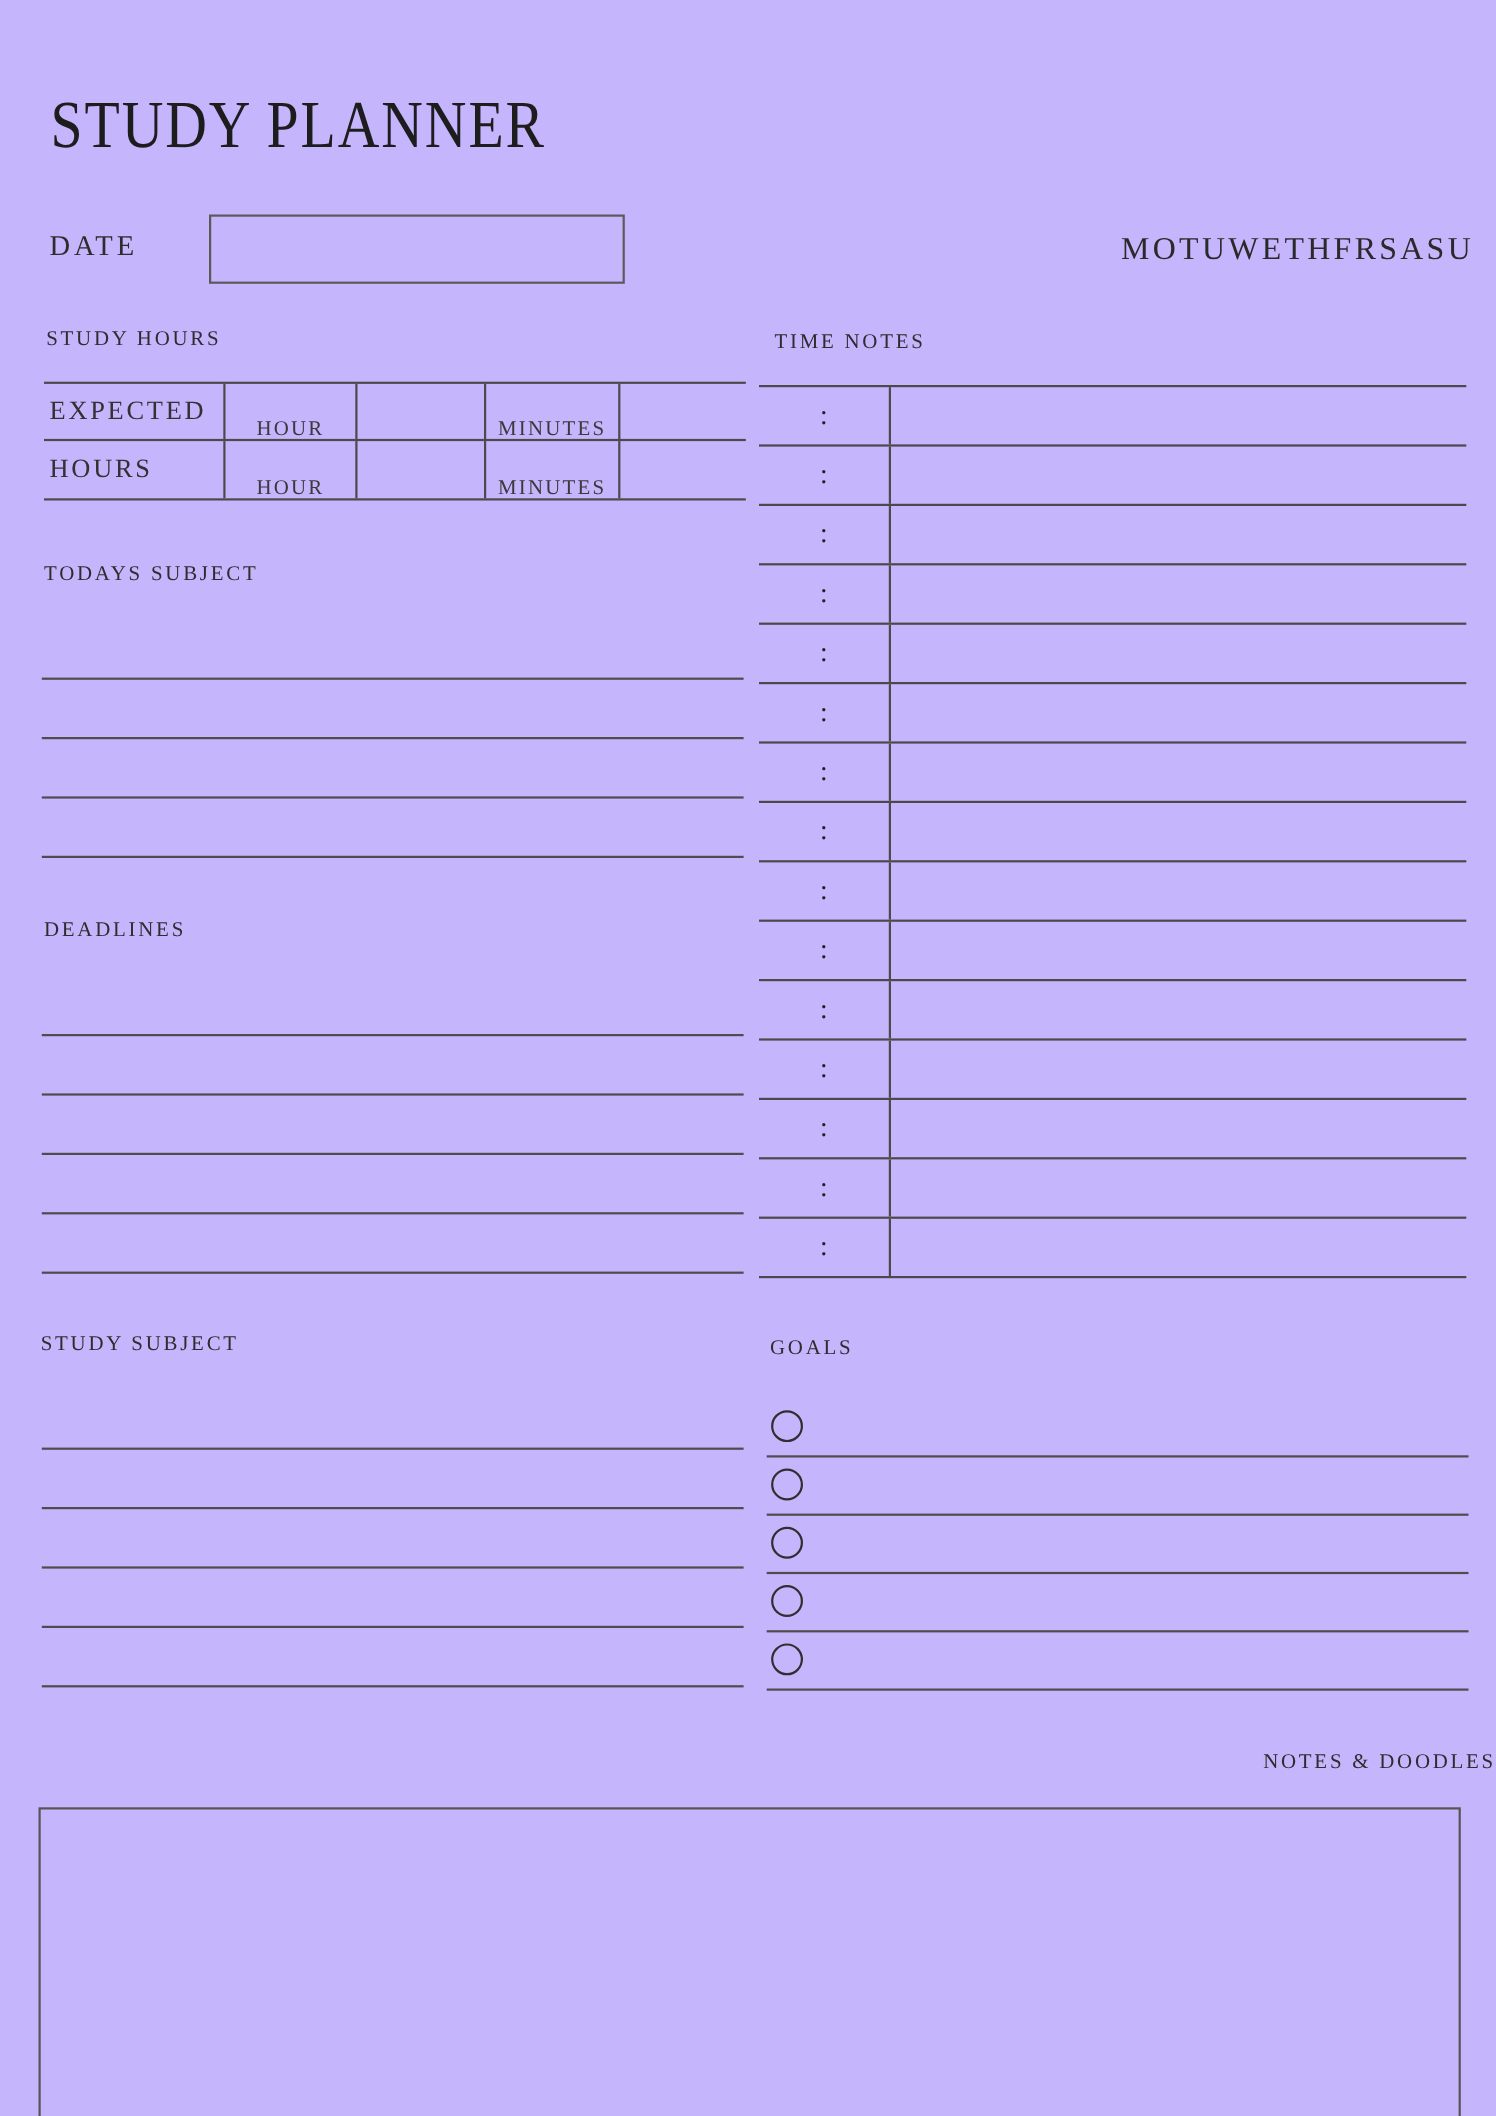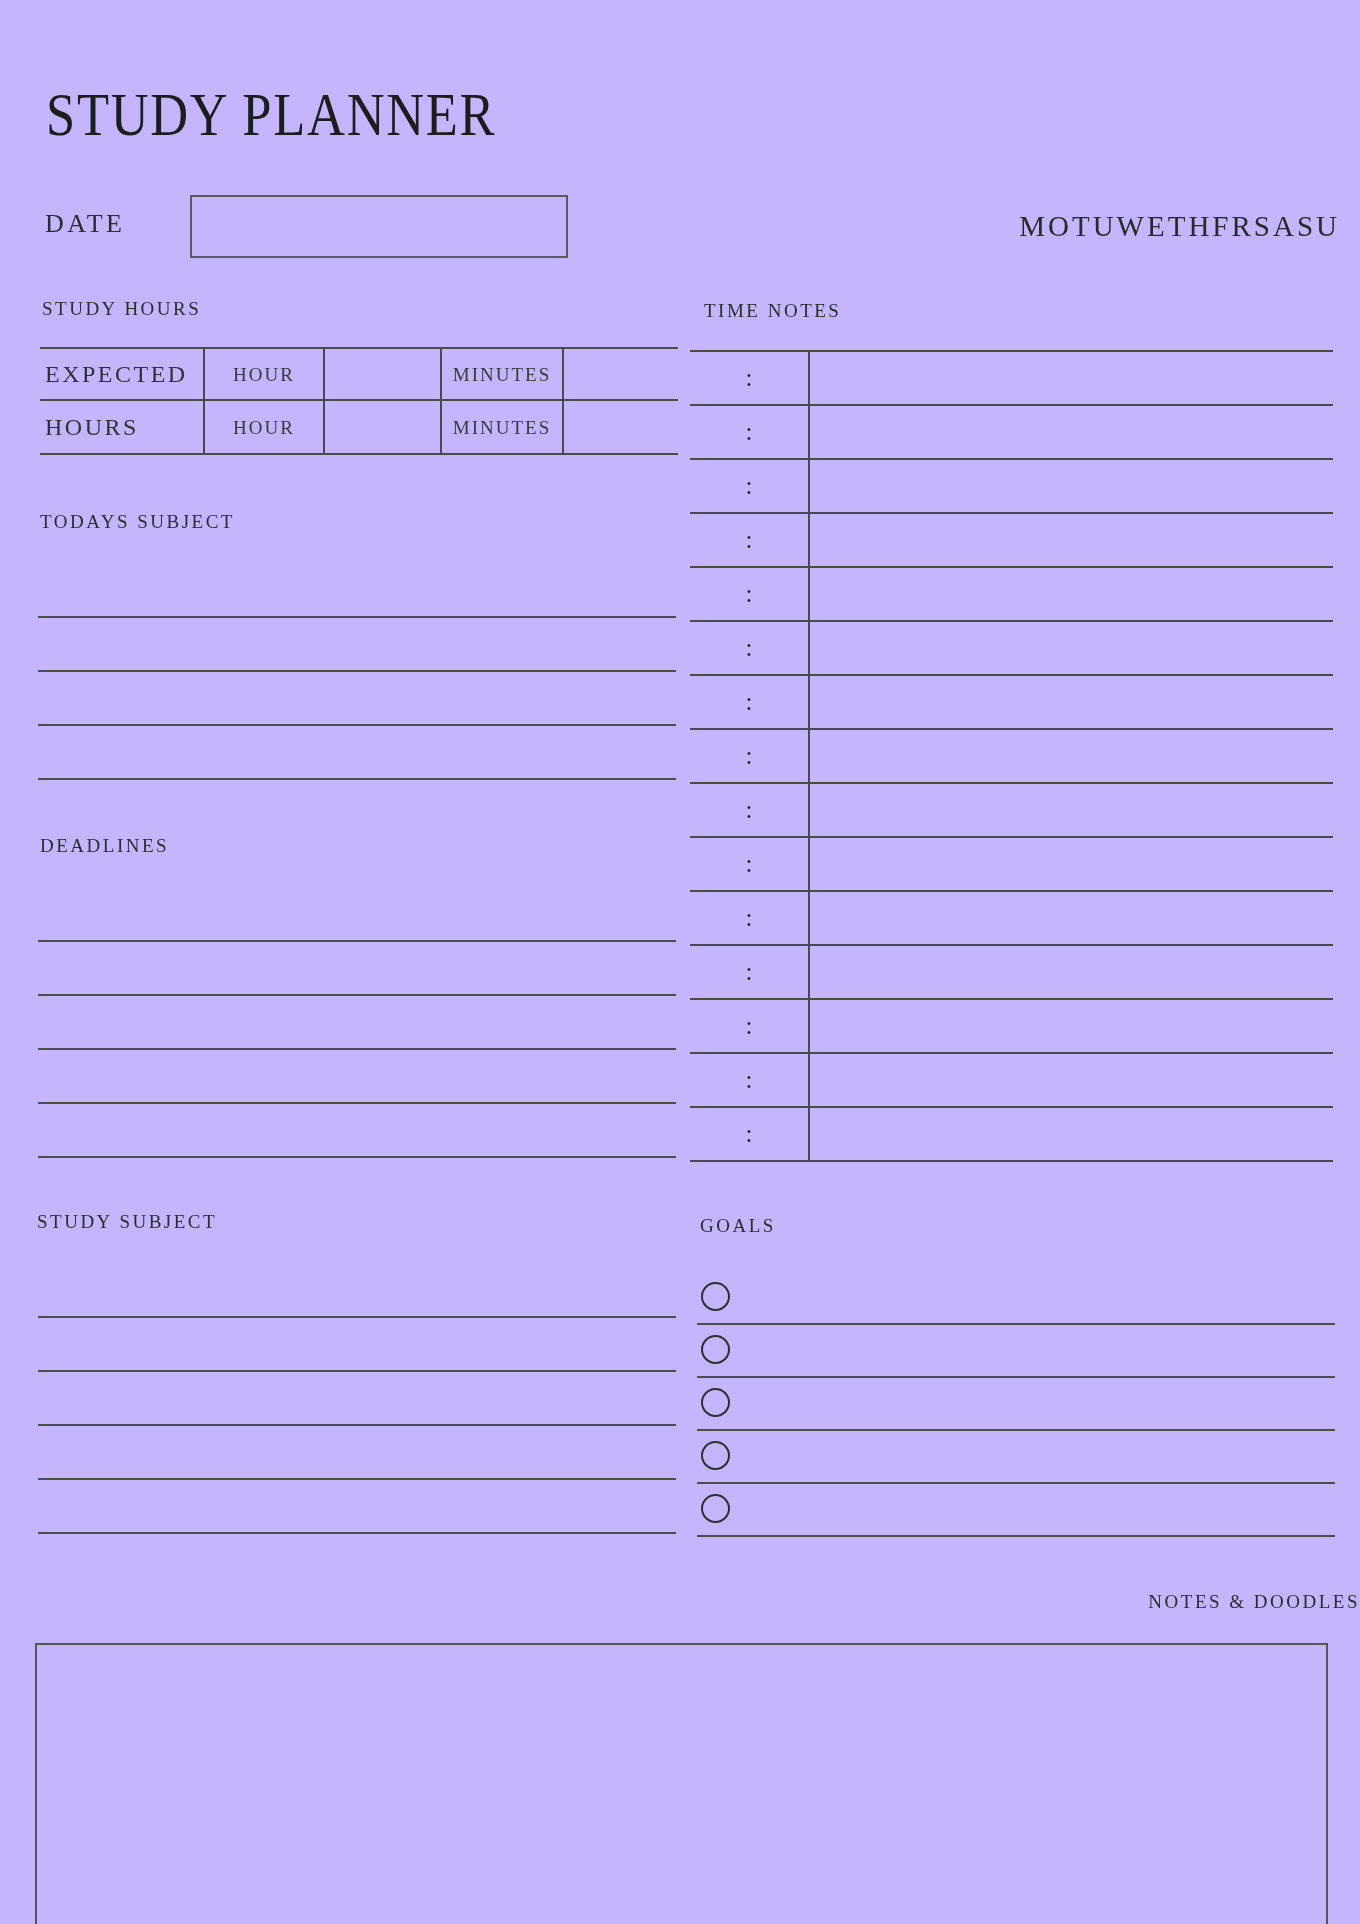--- a/index.html
+++ b/index.html
@@ -33,21 +33,21 @@
   .sh-heading{left:42px;top:299px;}
   .sh-table{
     left:40px;top:347px;width:638px;
     border-top:2px solid #4a4a4a;border-bottom:2px solid #4a4a4a;
     display:grid;grid-template-columns:163px 120px 117px 122px 116px;
     grid-auto-rows:52px;
   }
   .sh-cell{box-sizing:border-box;display:flex;align-items:center;}
   .sh-cell.vline{border-left:2px solid #4a4a4a;}
   .sh-cell.rowline{border-bottom:2px solid #4a4a4a;}
-  .sh-cell.center{justify-content:center;}
+  .sh-cell.center{justify-content:center;align-items:flex-end;}
   .cell-label{font-size:24px;letter-spacing:2.5px;padding-left:5px;color:#323232;}
   .cell-sub{font-size:19px;letter-spacing:2px;color:#3a3a3a;}
   .ts-heading{left:40px;top:512px;}
   .dl-heading{left:40px;top:836px;}
   .sp-heading{left:37px;top:1212px;}
   .tt-heading{left:704px;top:301px;}
   .goals-heading{left:700px;top:1216px;}
   .notes-heading{left:0;top:1592px;width:1360px;text-align:right;}
   .lines{position:absolute;left:38px;width:638px;}
   .lines .rule{height:2px;background:#4d4d4d;margin-bottom:52px;}

